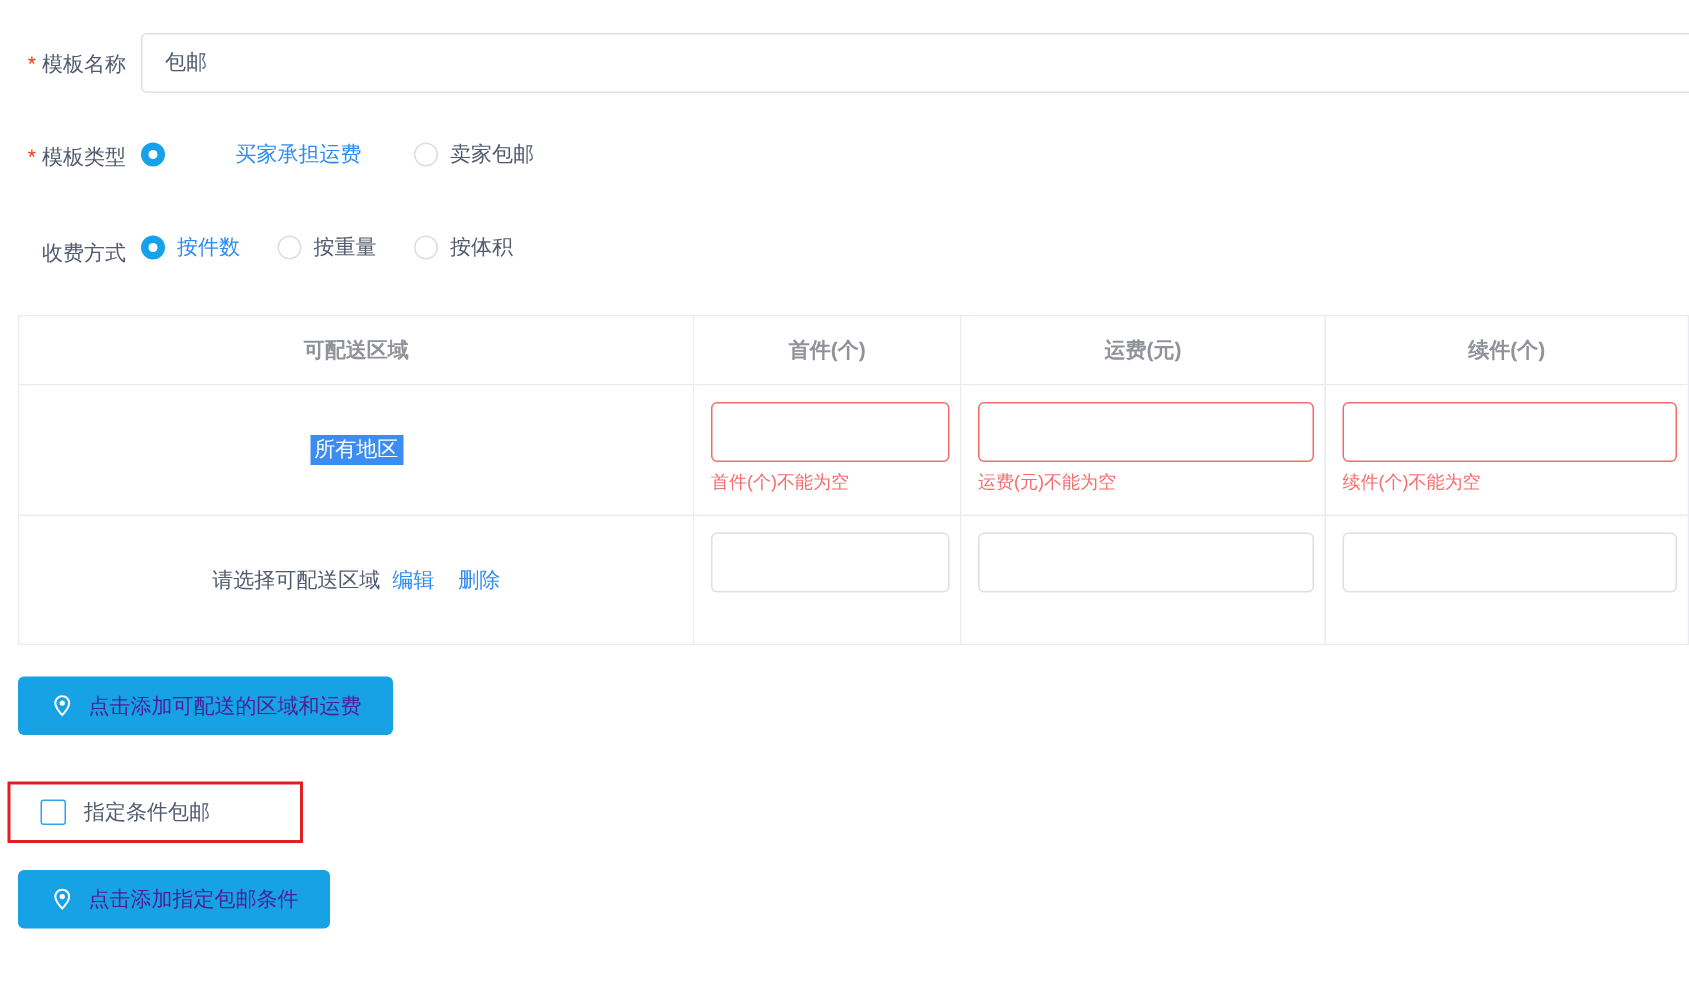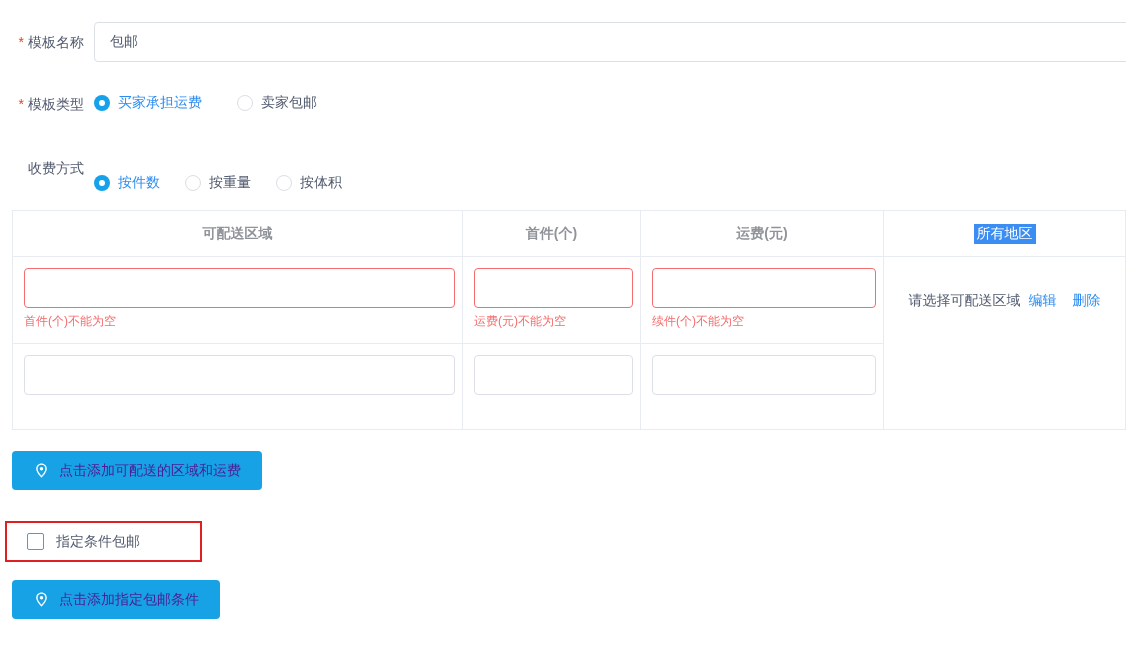--- a/index.html
+++ b/index.html
@@ -58,22 +58,22 @@
   
   .check-box-wrap { position:absolute; left:5px; top:521px; width:197px; height:41px;
     border:2px solid #e02020; display:flex; align-items:center; padding-left:20px; background:#fff; }
   .checkbox { width:17px; height:17px; border:1px solid #30a4ec; border-radius:2px;
     background:#fff; cursor:pointer; flex:none; }
   .check-label { margin-left:12px; color:#515a6e; }
   .label-name { position:absolute; top:33px; }
   .label-type { position:absolute; top:95px; }
   .label-charge { position:absolute; top:159px; }
   .group-type { top:94px; }
-  .group-charge { top:174px; }
-  .gap34 { margin-right:35px; }
+  .group-charge { top:156px; }
+  .gap34 { margin-right:35px;gap:39px; }
   .gap24 { margin-right:25px; }
 </style>
 </head>
 <body>
 
 <div class="form-label label-name">
   <span class="req">*</span><span>模板名称</span>
 </div>
 <input class="name-input" type="text" value="包邮" style="">
 
@@ -107,20 +107,21 @@
     <span class="radio off"></span>
     <span class="lbl-off">按体积</span>
   </div>
 </div>
 
 <div class="ship-table">
 
   <div class="cell th">可配送区域</div>
   <div class="cell th">首件(个)</div>
   <div class="cell th">运费(元)</div>
+  <div class="cell th">续件(个)</div>
 
   <div class="cell">
     <span class="area-selected">所有地区</span>
   </div>
   <div class="cell cell-input">
     <input class="tbl-input err" type="text" style="">
     <div class="err-msg">首件(个)不能为空</div>
   </div>
   <div class="cell cell-input">
     <input class="tbl-input err" type="text" style="">

